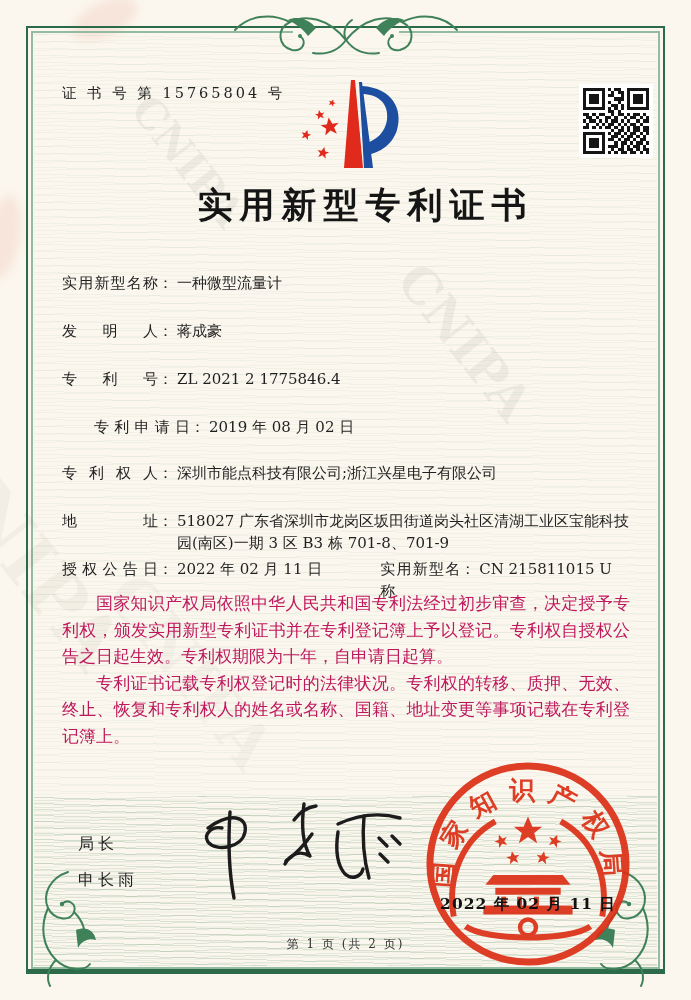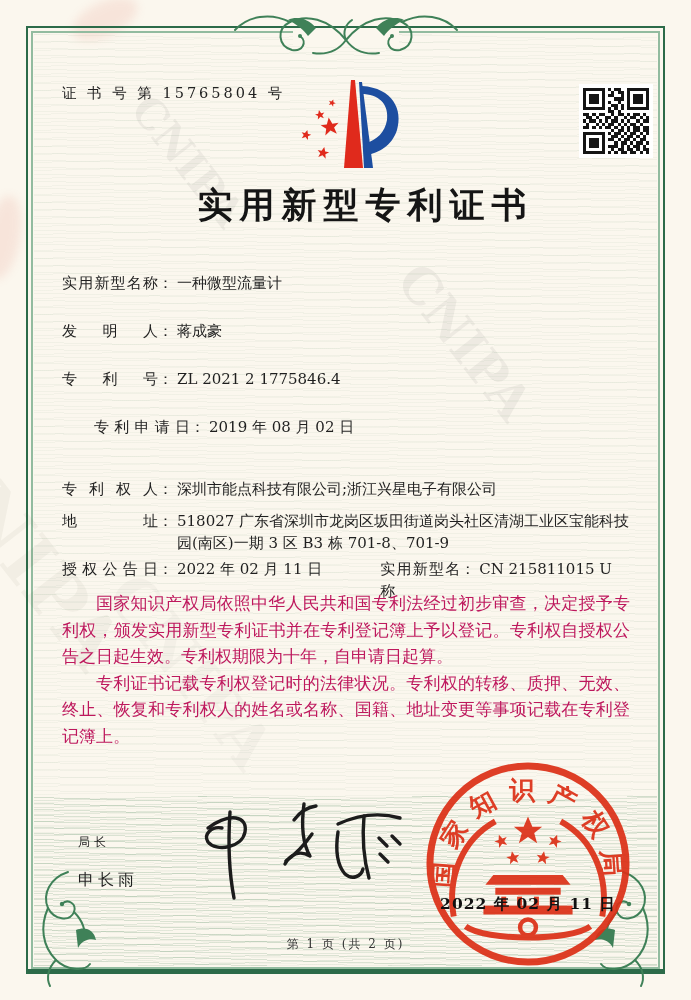--- a/index.html
+++ b/index.html
@@ -53,33 +53,33 @@
   .title { position:absolute; left:0; right:0; top:182px; text-align:center;
            font-size:35px; font-weight:bold; letter-spacing:7px; color:#151515;padding-left:40px; }
 
   
   .fields { position:absolute; left:62px; top:272px; right:58px; font-size:15px; line-height:22px; }
   .frow { position:absolute; left:0; right:0; display:flex; align-items:flex-start; }
   .flabel { display:inline-block; width:96px; text-align:justify; text-align-last:justify; flex:0 0 96px; }
   .fcolon { flex:0 0 auto; }
   .fvalue { margin-left:4px; }
   .frow.r1 { top:0; }   .frow.r2 { top:48px; } .frow.r3 { top:96px; }
-  .frow.r4 { top:144px;margin-left:32px; } .frow.r5 { top:190px;margin-top:16px; }
+  .frow.r4 { top:144px;margin-left:32px; } .frow.r5 { top:190px; }
   .frow.r6 { top:238px; } .frow.r6 .fvalue { width:455px; }
   .frow.r7 { top:286px; }
   .grant-no-group { display:flex; margin-left:58px; }
   .grant-no-group .flabel { width:80px; flex-basis:80px; }
 
   
   .bodytext { position:absolute; left:62px; top:590px; width:568px; font-size:17px;
               line-height:26.5px; text-align:justify; color:#be185d; }
   .bodytext p { text-indent:2em; }
 
   
-  .officer-title { position:absolute; left:78px; top:834px; font-size:12px; letter-spacing:4px; font-family:"DejaVu Sans","Liberation Sans",sans-serif; }
+  .officer-title { position:absolute; left:78px; top:834px; font-size:16px; letter-spacing:4px; font-family:"DejaVu Sans","Liberation Sans",sans-serif; }
   .officer-name  { position:absolute; left:78px; top:870px; font-size:16px; letter-spacing:4px; font-family:Liberation Mono, monospace; }
   .signature { position:absolute; left:178px; top:798px; }
   .seal { position:absolute; left:424px; top:760px; opacity:.92; }
   .seal-date { position:absolute; left:438px; top:894px; width:180px; font-size:15.5px;
                font-weight:bold; color:#111; letter-spacing:1px; text-align:center; }
 
   .footer { position:absolute; left:0; right:0; top:936px; text-align:center;
             font-size:12px; color:#333; letter-spacing:2px; }
 </style>
 </head>

